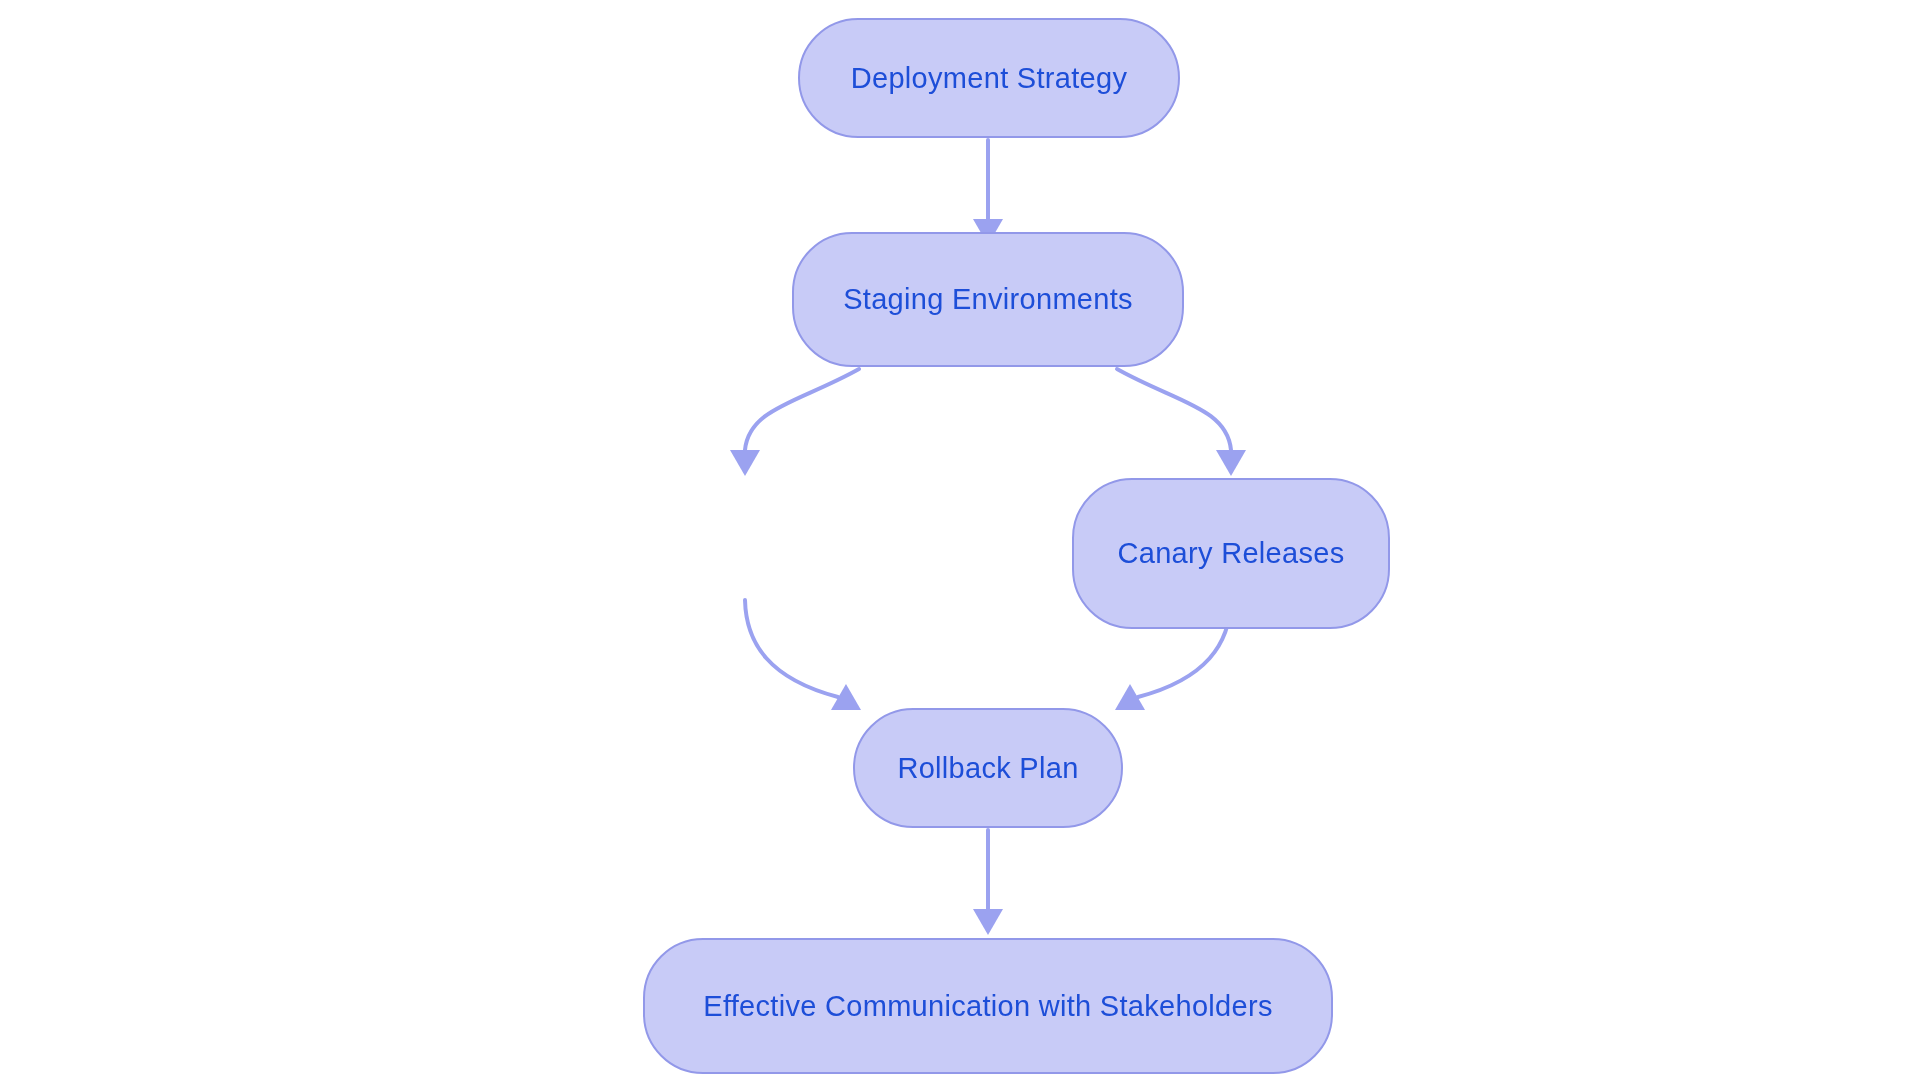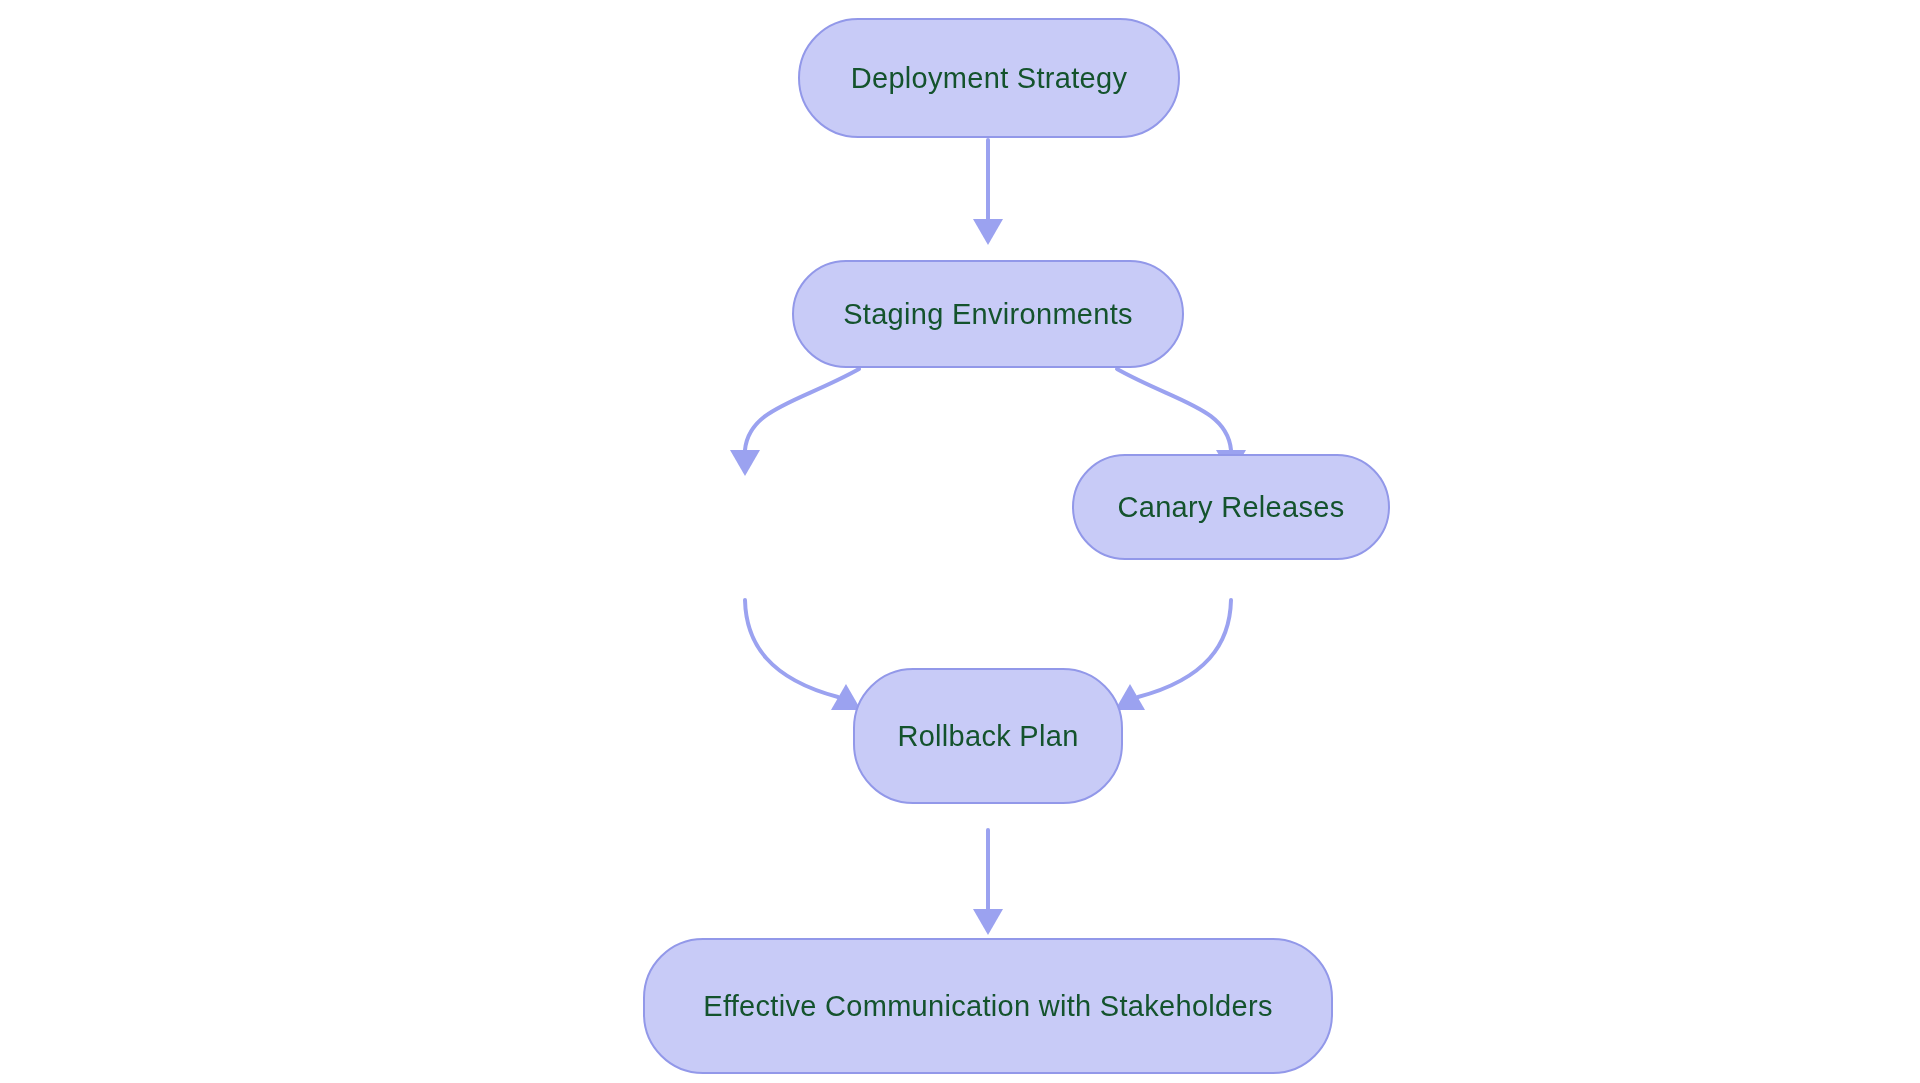--- a/index.html
+++ b/index.html
@@ -39,31 +39,31 @@
   }
   .node {
     position: absolute;
     display: flex;
     align-items: center;
     justify-content: center;
     box-sizing: border-box;
     background: #c8cbf7;
     border: 2px solid #9298e9;
     border-radius: 60px;
-    color: #14532d;
+    color: #1d4ed8;
     font-size: 29px;
     letter-spacing: 0.3px;
     text-align: right;
     white-space: nowrap;
   }
   #node-deployment-strategy        { left: 798px;  top: 18px;  width: 382px; height: 120px; }
-  #node-staging-environments       { left: 792px;  top: 260px; width: 392px; height: 108px; }
+  #node-staging-environments       { left: 792px;  top: 232px; width: 392px; height: 135px; }
   #node-blue-green-deployments     { left: 527px;  top: 478px; width: 436px; height: 120px; }
-  #node-canary-releases            { left: 1072px; top: 454px; width: 318px; height: 106px; }
-  #node-rollback-plan              { left: 853px;  top: 668px; width: 270px; height: 136px; }
+  #node-canary-releases            { left: 1072px; top: 478px; width: 318px; height: 151px; }
+  #node-rollback-plan              { left: 853px;  top: 708px; width: 270px; height: 120px; }
   #node-effective-communication    { left: 643px;  top: 938px; width: 690px; height: 136px; }
 </style>
 </head>
 <body>
 
 <div class="canvas">
 
   <svg class="edges" viewBox="0 0 1920 1083" xmlns="http://www.w3.org/2000/svg">
 
     <g>

